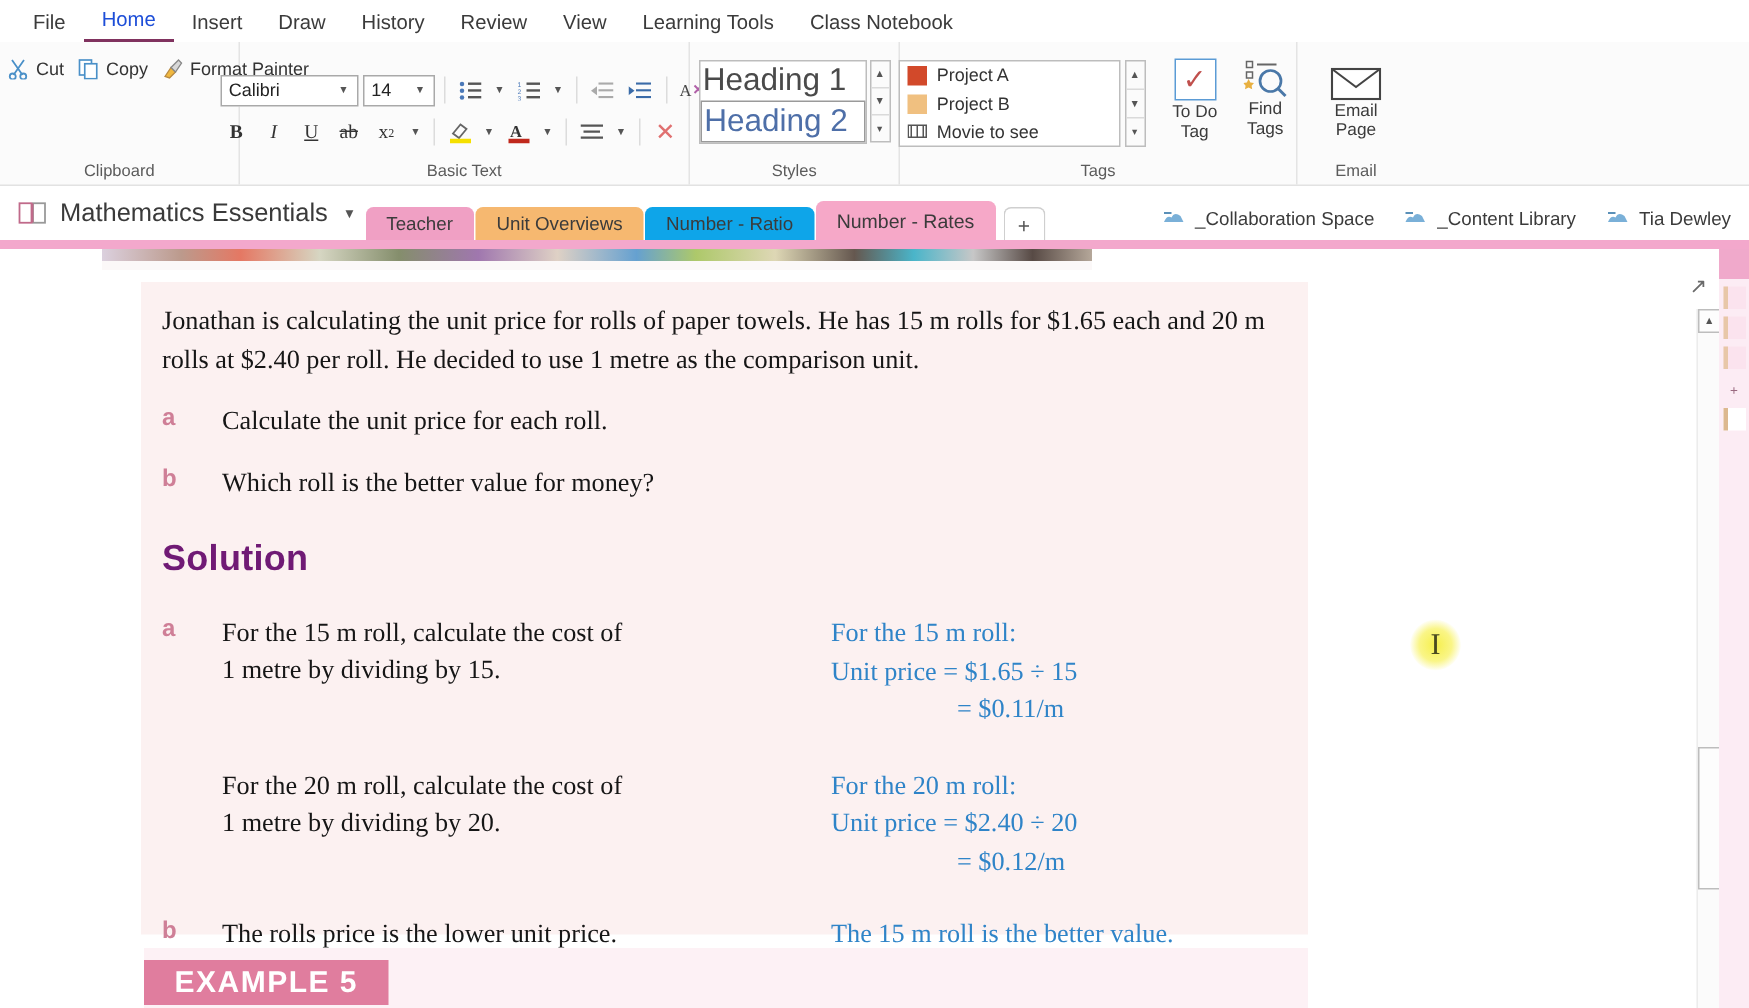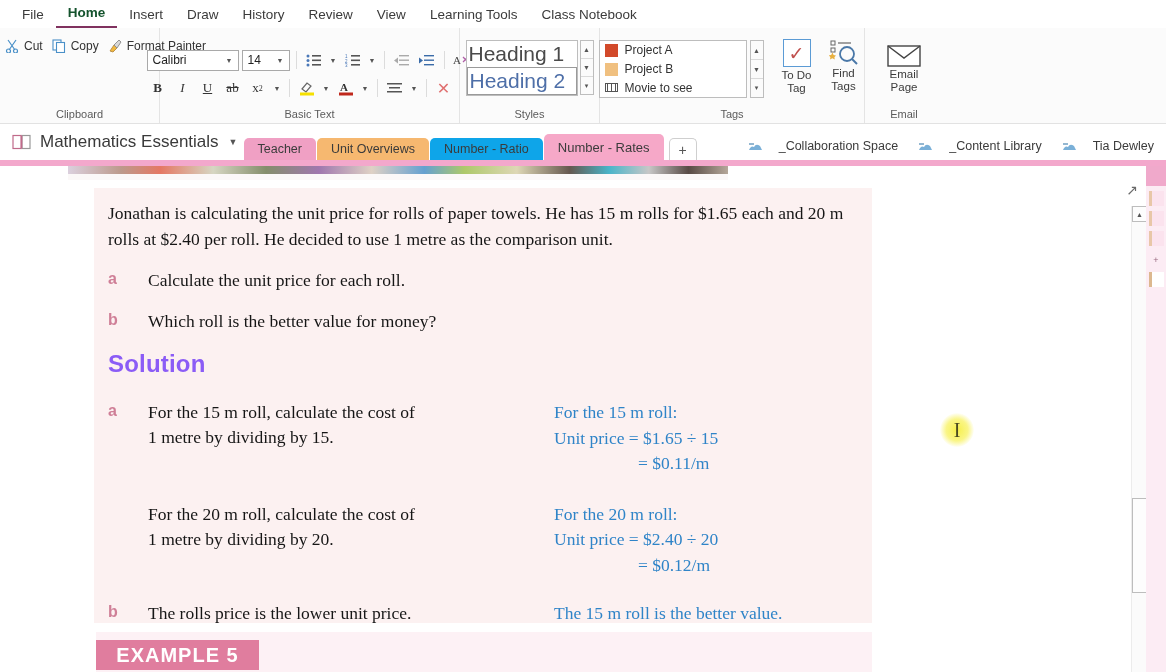--- a/index.html
+++ b/index.html
@@ -22,22 +22,22 @@
     color: #444444;
     position: relative;
   }
   .ribbon-tab {
     padding: 2px 12px 6px 12px;
     white-space: nowrap;
     cursor: default;
     color: #3b3b3b;
   }
   .ribbon-tab.active {
-    color: #14532d;
-    font-weight: bold;
+    color: #1d4ed8;
+    font-weight: normal;
     border-bottom: 2.5px solid #80325f;
   }
 
   
   .ribbon {
     height: 96px;
     background: #fbfbfb;
     border-bottom: 1px solid #e2e2e2;
     display: flex;
     align-items: stretch;
@@ -158,21 +158,21 @@
     border-radius: 5px 5px 0 0; margin-right: 1px; cursor: default;
   }
   .sect-tab.active { height: 26px; font-size: 13px; }
   .addsect {
     width: 28px; height: 22px; border: 1px solid #cfcfcf; border-bottom: none;
     background: #fff; border-radius: 5px 5px 0 0; display: flex;
     align-items: center; justify-content: center; font-size: 14px;
     color: #555; margin-left: 4px; cursor: default;
   }
   .nb-links { display: flex; align-items: center; gap: 20px; margin-left: auto; padding: 0 12px 7px 12px;}
-  .nb-link { display: flex; align-items: flex-end; gap: 16px; font-size: 12.5px; color: #3b3b3b; white-space: nowrap; cursor: default;}
+  .nb-link { display: flex; align-items: flex-start; gap: 7px; font-size: 12.5px; color: #3b3b3b; white-space: nowrap; cursor: default;}
 
   .pink-rail { height: 6px; background: #f3a8cc; width: 100%; }
 
   
   .page-area {
     position: relative; height: calc(672px - 28px - 96px - 36px - 6px);
     background: #ffffff; overflow: hidden;
   }
   .torn-img {
     position: absolute; left: 68px; top: 0; width: 660px; height: 8px;
@@ -200,22 +200,22 @@
   .qrow { display: flex; align-items: flex-start; margin-top: 16px; }
   .qlet {
     font-family: "Liberation Sans", sans-serif;
     font-weight: bold; font-size: 16px; color: #cf7f97;
     width: 40px; flex: none; padding-top: 2px;
   }
   .qtxt { font-family:"Liberation Serif", serif; font-size: 17.5px; color: #161616; line-height:25px; }
 
   .solution-h {
     font-family: "Liberation Sans", sans-serif;
-    font-size: 24px; font-weight: bold; color: #8b5cf6;
-    margin-top: 16px; letter-spacing: .2px;
+    font-size: 24px; font-weight: bold; color: #701a75;
+    margin-top: 25px; letter-spacing: .2px;
   }
 
   .sol-row { display: flex; margin-top: 22px; }
   .sol-left { width: 446px; display: flex; }
   .sol-right {
     font-family: "Liberation Serif", serif; font-size: 17.5px;
     color: #2f84c8; line-height: 25.5px;
   }
   .sol-right .indent { padding-left: 84px; }
 

